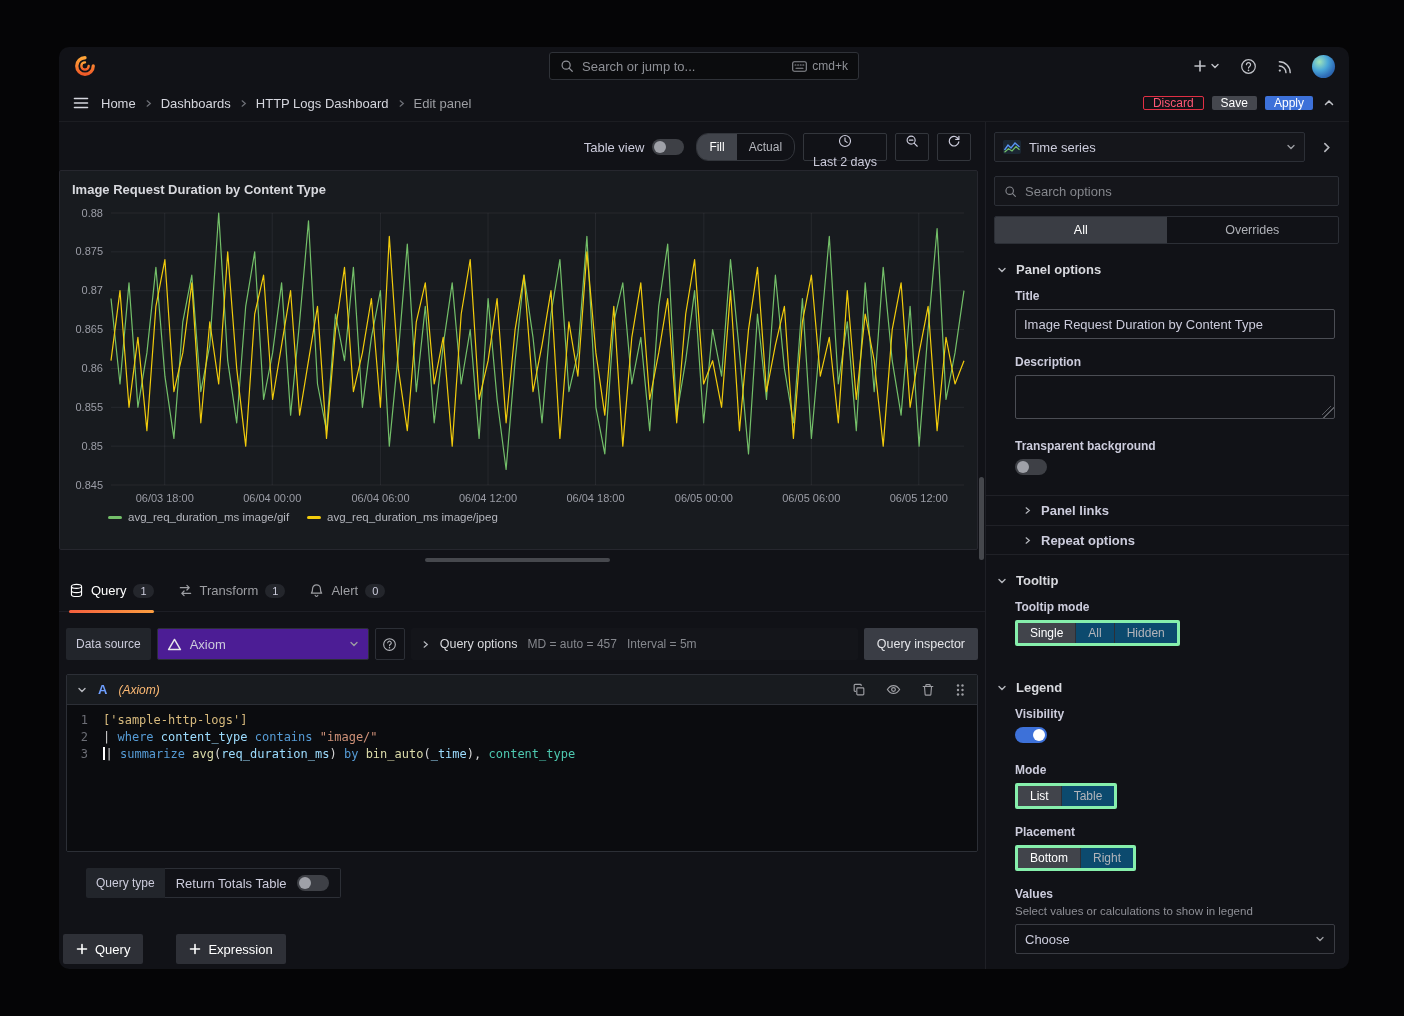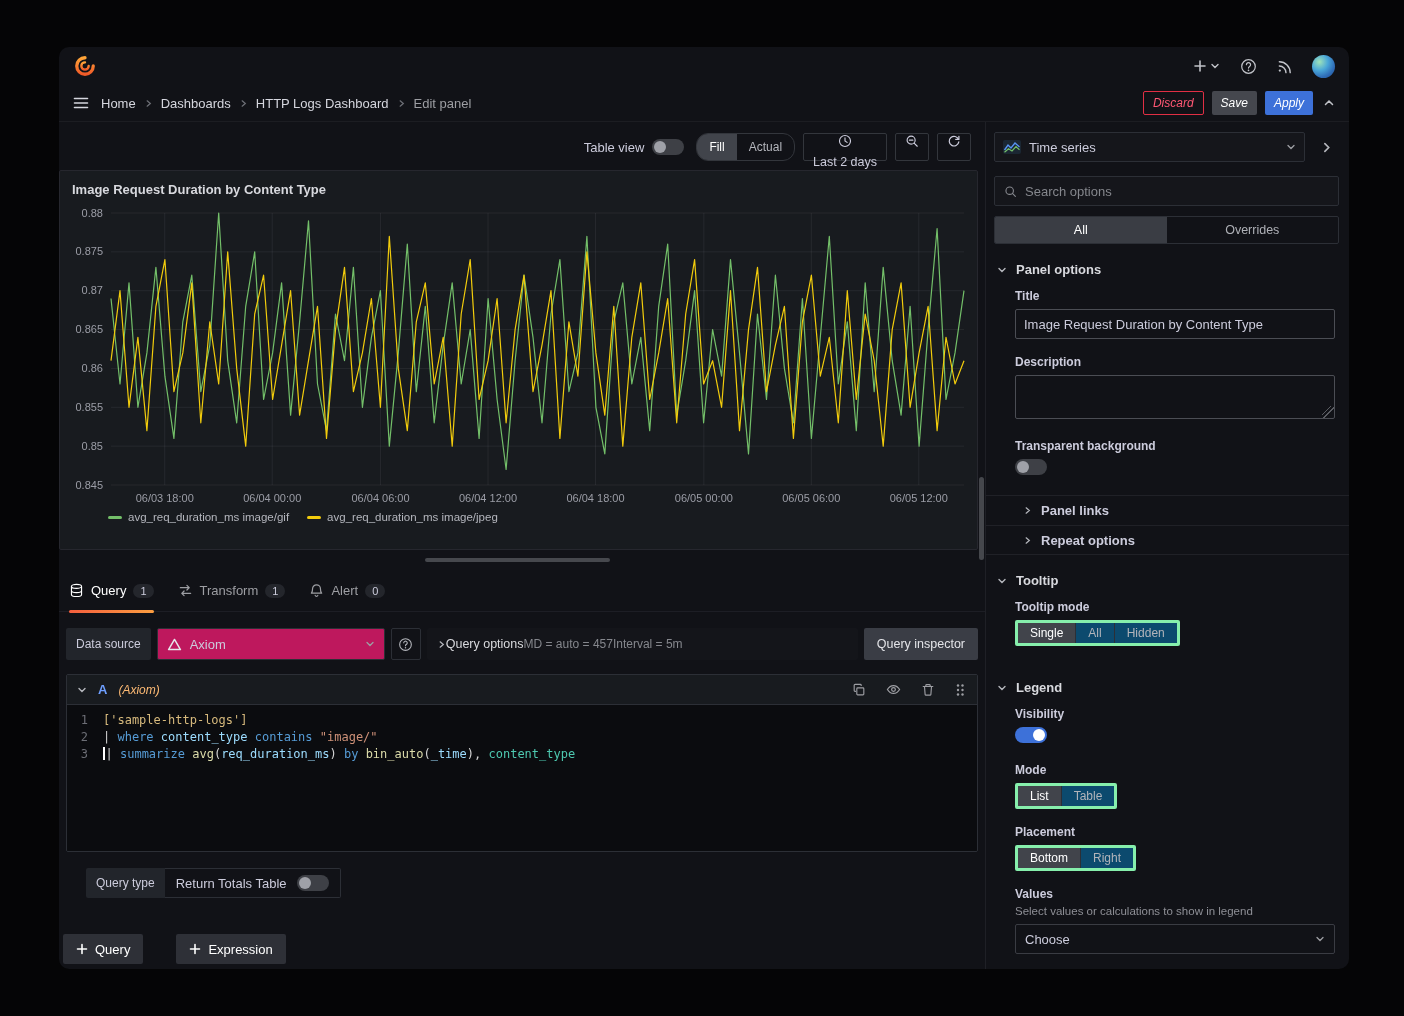--- a/index.html
+++ b/index.html
@@ -19,21 +19,21 @@
   .iconbtn { background:none; border:none; color:#c0c2c8; display:inline-flex; align-items:center; gap:3px; cursor:pointer; padding:2px; }
   .avatar { width:23px; height:23px; border-radius:50%; background:radial-gradient(circle at 32% 30%, #9fe3b9 0%, #4aa7d8 38%, #2f6db8 68%, #1d4e8f 100%); display:inline-block; cursor:pointer; }
 
   
   .crumbbar { height:37px; display:flex; align-items:center; padding:0 12px; gap:10px; border-bottom:1px solid #1c1d22; }
   .crumbs { display:flex; align-items:center; gap:8px; font-size:13px; }
   .crumb { color:#d5d6de; cursor:pointer; }
   .crumb.current { color:#9d9ea3; cursor:default; }
   .crumb-sep { display:inline-flex; color:#6d6f76; }
   .crumb-actions { margin-left:auto; display:flex; align-items:center; gap:8px; }
-  .btn { height:24px; padding:0 9px; border-radius:2px; font-size:12px; font-family:inherit; display:inline-flex; align-items:center; border:none; cursor:pointer;font-style:italic; }
+  .btn { height:14px; padding:0 9px; border-radius:2px; font-size:12px; font-family:inherit; display:inline-flex; align-items:center; border:none; cursor:pointer; }
   .btn-destructive { background:transparent; border:1px solid #e02f44; color:#ff5874; }
   .btn-secondary { background:#45474e; color:#fff; }
   .btn-primary { background:#3d71d9; color:#fff; }
 
   
   .main { display:flex; height:847px; }
   .left-pane { width:926px; position:relative; }
   .right-pane { width:364px; border-left:1px solid #1f2026; overflow:hidden; }
 
   
@@ -67,25 +67,25 @@
   
   .editor-tabs { display:flex; align-items:center; gap:24px; height:42px; margin-top:8px; padding:0 10px; border-bottom:1px solid rgba(204,204,220,0.07); }
   .etab { position:relative; height:42px; display:flex; align-items:center; gap:7px; font-size:13px; color:#9d9ea3; cursor:pointer; background:none; border:none; font-family:inherit; }
   .etab.active { color:#fff; }
   .etab.active::after { content:""; position:absolute; left:0; right:0; bottom:-1px; height:3px; border-radius:2px; background:linear-gradient(90deg,#f55f3e,#fc9e41); }
   .badge { background:#24262c; border-radius:9px; padding:1px 7px; font-size:11px; color:#ccccdc; }
 
   
   .query-row { display:flex; align-items:center; margin:16px 7px 0; height:32px; gap:6px; }
   .ds-label { background:#22252b; color:#ccccdc; font-size:12px; padding:0 10px; height:32px; display:flex; align-items:center; border-radius:2px; }
-  .ds-picker { width:228px; height:32px; border:1px solid #2c2f36; border-radius:2px; background:#be185d; display:flex; align-items:center; gap:8px; padding:0 9px; cursor:pointer; }
+  .ds-picker { width:212px; height:32px; border:1px solid #2c2f36; border-radius:2px; background:#4c1d95; display:flex; align-items:center; gap:8px; padding:0 9px; cursor:pointer; }
   .ds-picker .ds-name { font-size:13px; color:#ccccdc; }
   .ds-picker .caret { margin-left:auto; display:inline-flex; color:#9d9ea3; }
   .mini-iconbtn { width:30px; height:32px; border:1px solid #2c2f36; border-radius:2px; background:transparent; color:#b4b6bc; display:inline-flex; align-items:center; justify-content:center; cursor:pointer; }
-  .q-options { flex:1; height:32px; display:flex; align-items:center; padding:0 10px; background:#14151a; border-radius:2px; cursor:pointer; }
+  .q-options { flex:1; height:32px; display:flex; align-items:center; gap:10px; padding:0 10px; background:#14151a; border-radius:2px; cursor:pointer; }
   .q-options .qo-label { font-size:12.5px; color:#d8d9dd; }
   .q-options .qo-meta { font-size:12px; color:#85878d; }
   .inspector-btn { height:32px; padding:0 13px; border:none; border-radius:2px; background:#3a3d45; color:#e3e4e8; font-size:12.5px; cursor:pointer; font-family:inherit; }
 
   
   .query-card { margin:14px 7px 0; border:1px solid #2c2f36; border-radius:2px; overflow:hidden; }
   .qc-header { height:30px; background:#181b1f; border-bottom:1px solid #2c2f36; display:flex; align-items:center; gap:11px; padding:0 10px; }
   .qc-ref { color:#6e9fff; font-size:13px; font-weight:700; cursor:pointer; }
   .qc-note { color:#fdba74; font-size:12px; font-style:italic; }
   .qc-icons { margin-left:auto; display:flex; align-items:center; gap:16px; }
@@ -152,20 +152,38 @@
             <linearGradient id="gfl" x1="0" y1="0" x2="0" y2="1">
           <stop offset="0" stop-color="#ffa538"></stop>
               <stop offset="1" stop-color="#f05a28"></stop>
             </linearGradient>
           </defs>
         <path d="M12 3a9 9 0 1 0 9 9" stroke="url(#gfl)" stroke-width="3.6" fill="none" stroke-linecap="round"></path>
         <path d="M12 8a4 4 0 1 0 4 4" stroke="url(#gfl)" stroke-width="2.6" fill="none" stroke-linecap="round"></path>
       </svg>
     </span>
 
+    <div class="nav-search">
+      <span>
+        <svg width="14" height="14" viewBox="0 0 16 16">
+            <circle cx="7" cy="7" r="4.6" fill="none" stroke="#8e9096" stroke-width="1.4"></circle>
+            <path d="M10.4 10.4 14 14" stroke="#8e9096" stroke-width="1.4" stroke-linecap="round"></path>
+          </svg>
+      </span>
+      <input placeholder="Search or jump to..." style="">
+      <span class="kbd-hint">
+        <span>
+          <svg width="15" height="11" viewBox="0 0 15 11">
+              <rect x="0.7" y="0.7" width="13.6" height="9.6" rx="1.6" fill="none" stroke="#8e9096" stroke-width="1.1"></rect>
+              <path d="M3 4h1M5.6 4h1M8.2 4h1M10.8 4h1M4 7.3h7" stroke="#8e9096" stroke-width="1.1" stroke-linecap="round"></path>
+            </svg>
+        </span>
+        <span>cmd+k</span>
+      </span>
+    </div>
 
     <div class="nav-right">
       <button class="iconbtn">
         <span>
             <svg width="14" height="14" viewBox="0 0 14 14">
               <path d="M7 2v10M2 7h10" stroke="#c0c2c8" stroke-width="1.6" stroke-linecap="round"></path>
             </svg>
           </span>
         <span>
             <svg width="10" height="10" viewBox="0 0 10 10">

